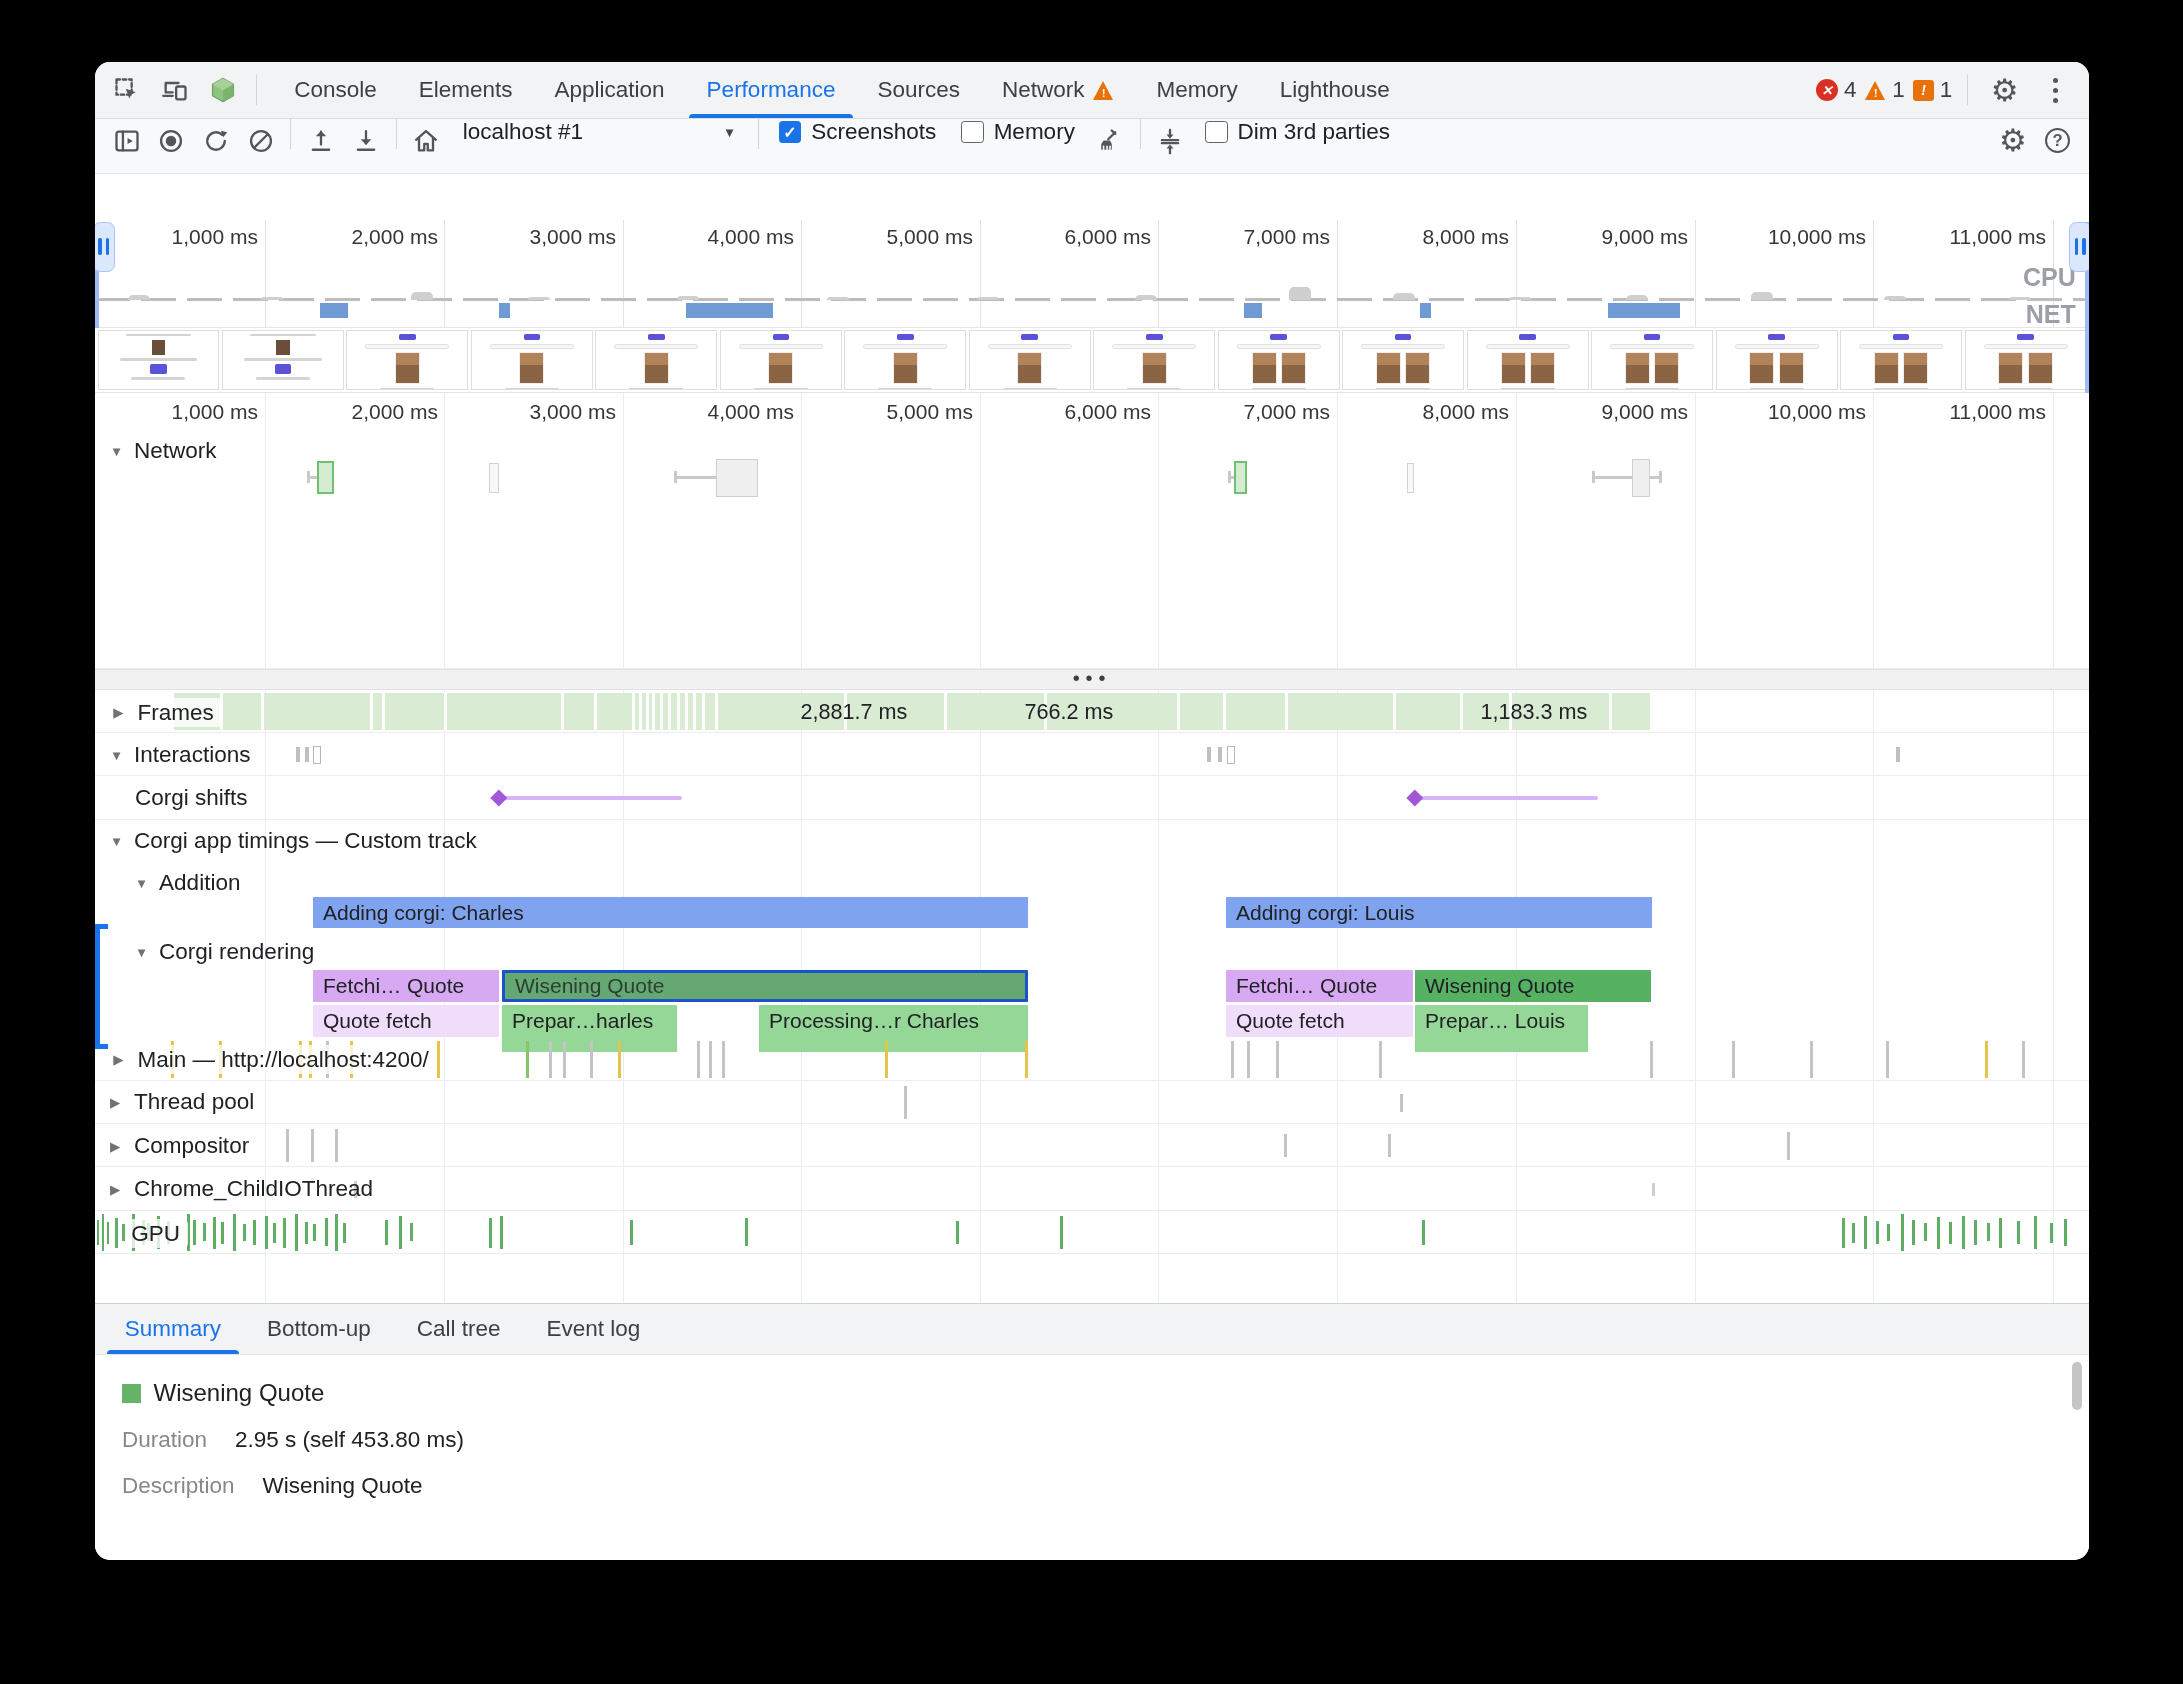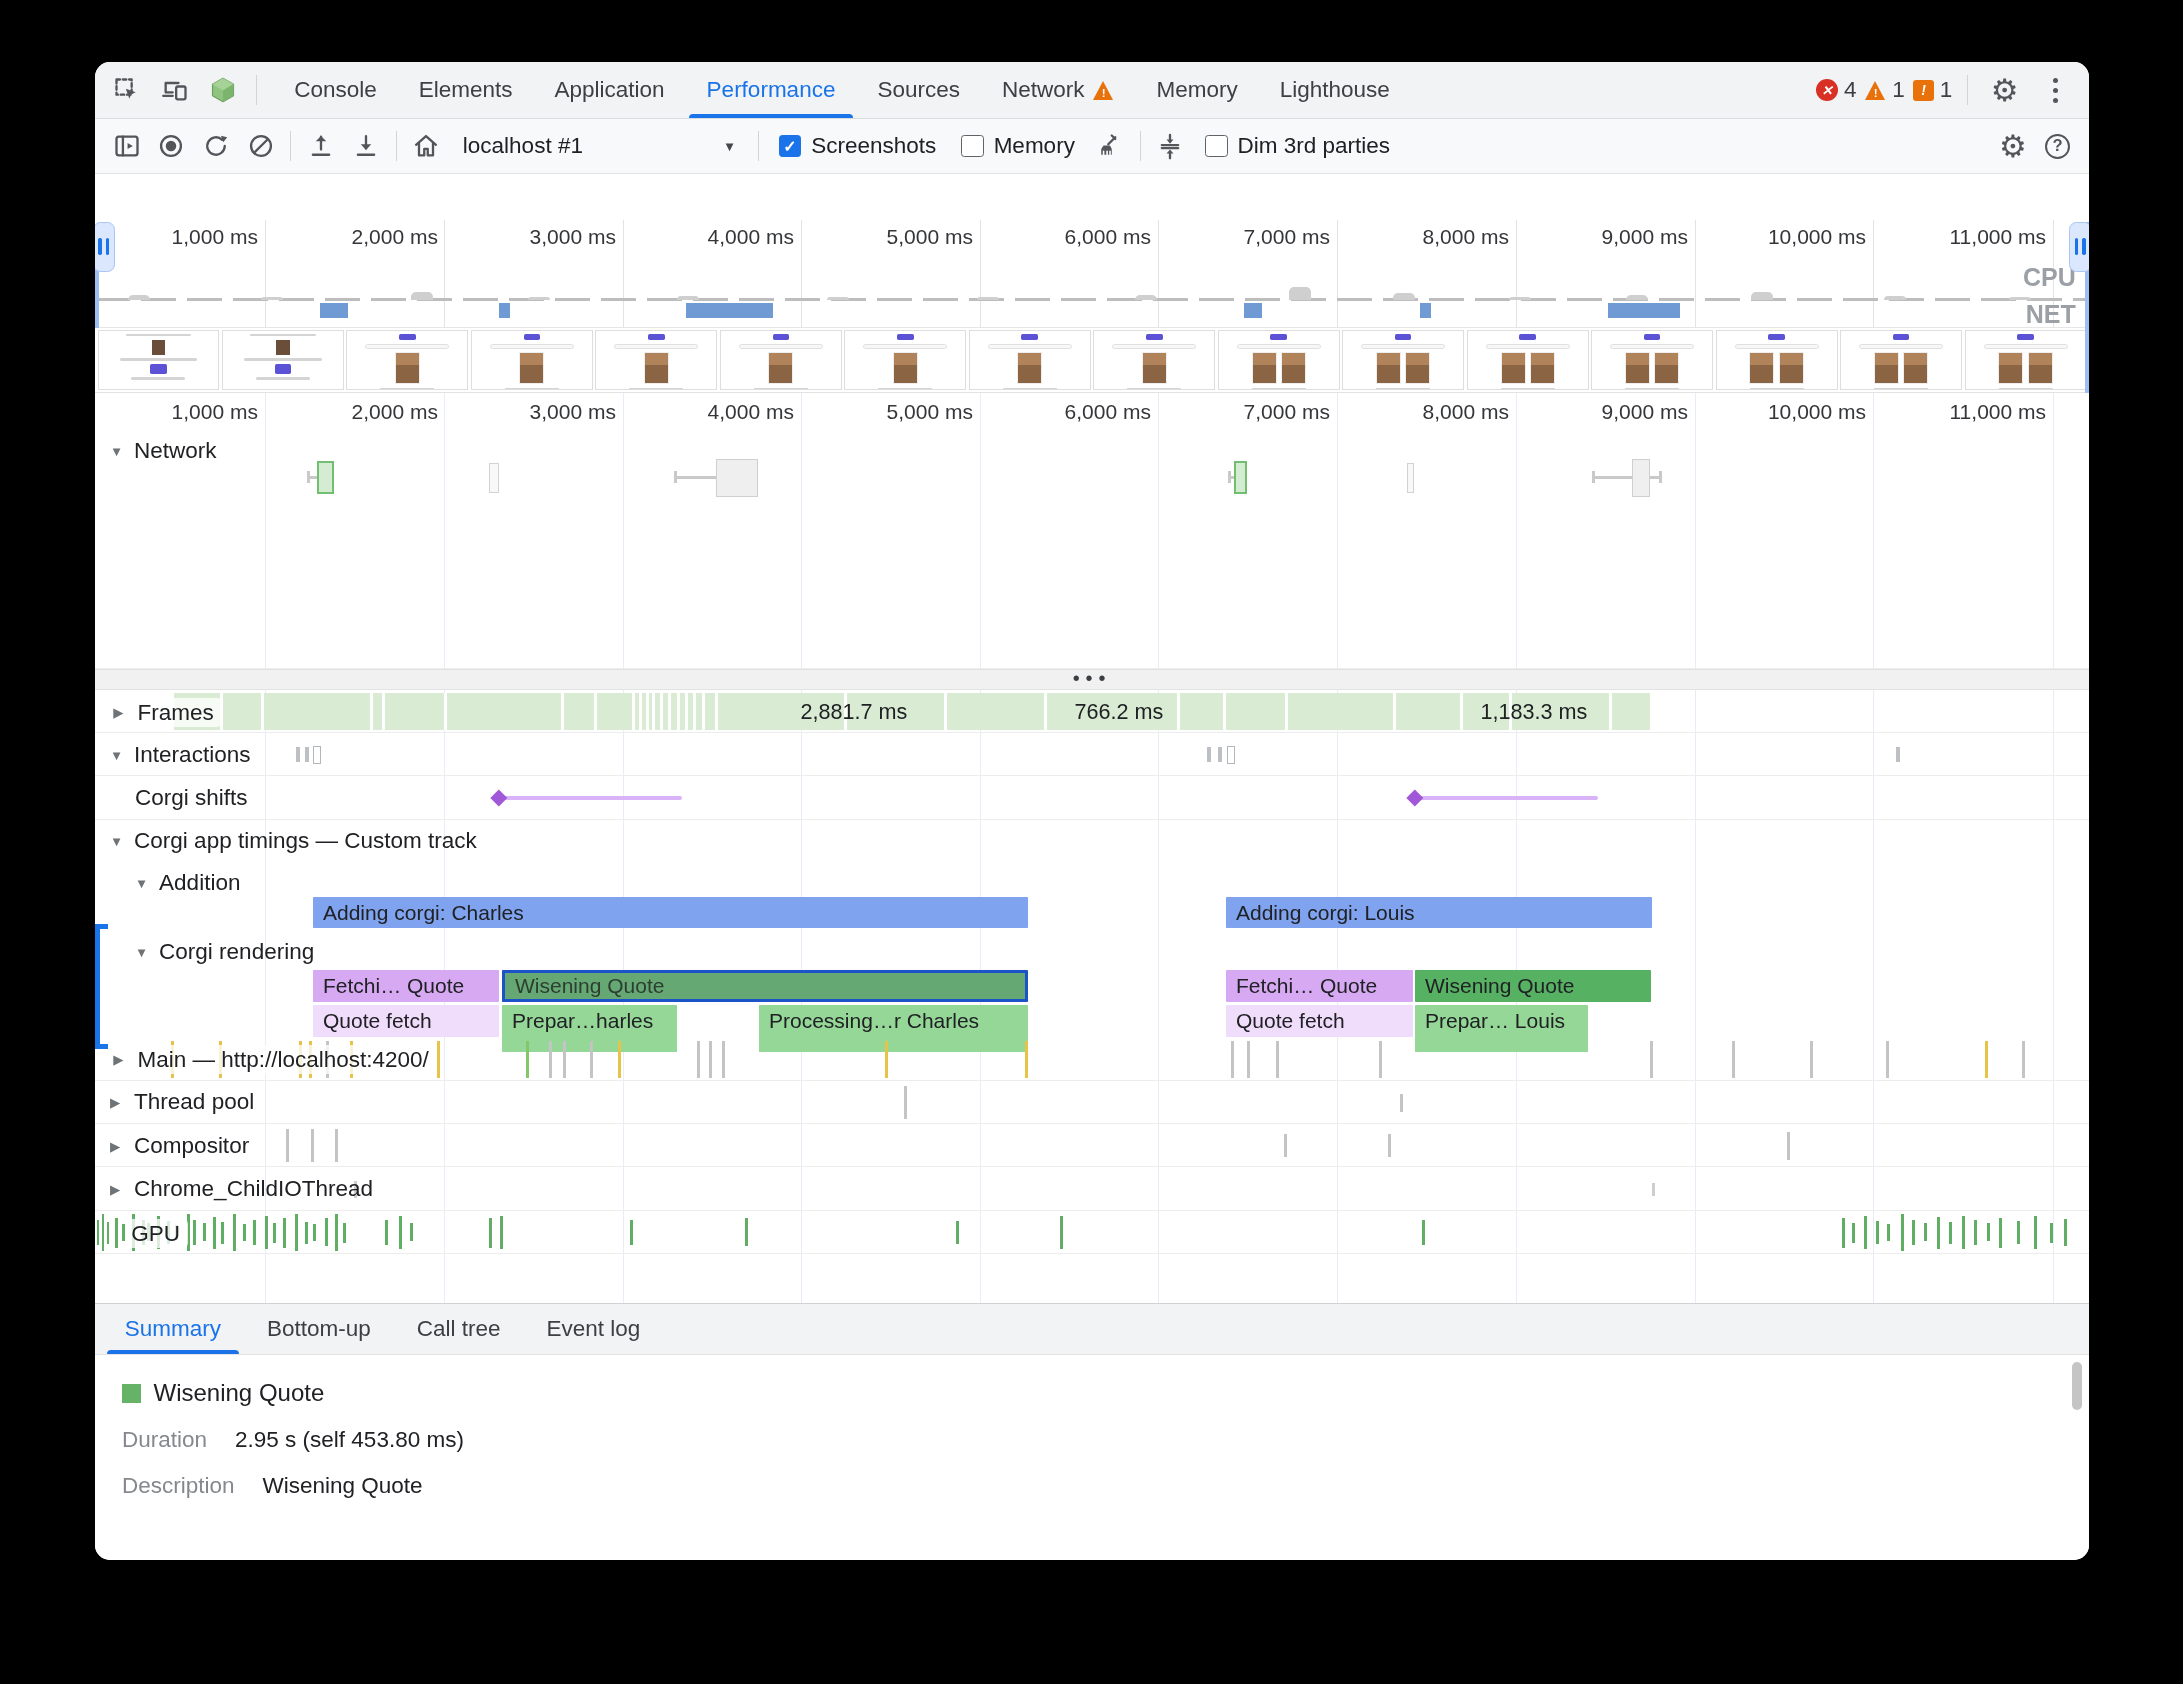--- a/index.html
+++ b/index.html
@@ -25,21 +25,21 @@
 .wtri i{position:absolute;left:0;top:0;width:0;height:0;border-left:10.8px solid transparent;border-right:10.8px solid transparent;border-bottom:19px solid #e8710a}
 .wtri b{position:absolute;left:0;right:0;top:5px;text-align:center;color:#fff;font-size:11.6px;font-weight:700}
 .badges{margin-left:auto;display:flex;align-items:center;gap:8.3px;padding-right:11.6px}
 .badge{display:flex;align-items:center;gap:5.8px;font-size:22.5px;color:#3c4043}
 .errc{width:22.5px;height:22.5px;border-radius:50%;background:#d93025;color:#fff;font-size:13.3px;font-weight:700;display:inline-flex;align-items:center;justify-content:center}
 .issq{width:21px;height:21px;background:#e8710a;border-radius:3.3px;color:#fff;font-weight:700;font-size:14px;display:inline-flex;align-items:center;justify-content:center}
 .gear{font-size:31px;color:#52565a;line-height:1}
 .kebab{display:inline-flex;flex-direction:column;gap:5px}
 .kebab i{width:5px;height:5px;border-radius:50%;background:#52565a}
 
-.toolbar{height:55px;background:#f8f9fa;border-bottom:0.8px solid #e2e2e2;display:flex;align-items:center;gap:1.7px;padding:0 10px}
+.toolbar{height:55px;background:#f8f9fa;border-bottom:0.8px solid #e2e2e2;display:flex;align-items:flex-start;gap:1.7px;padding:0 10px}
 .select{width:300px;display:flex;justify-content:space-between;align-items:center;padding:0 13.3px;font-size:22.5px;color:#202124}
 .caret{font-size:13.3px;color:#45484c}
 .check{display:flex;align-items:center;gap:10px;font-size:22.5px;color:#202124;padding:0 11.6px}
 .box{width:22.5px;height:22.5px;border:1.7px solid #5f6368;border-radius:3.3px;background:#fff;display:inline-flex;align-items:center;justify-content:center;color:#fff;font-size:16px;font-weight:700}
 .box.checked{background:#1a73e8;border-color:#1a73e8}
 .spacer{flex:1}
 .qcirc{width:25px;height:25px;border:2.1px solid #52565a;border-radius:50%;color:#52565a;font-size:16.6px;font-weight:700;display:inline-flex;align-items:center;justify-content:center}
 
 .overview{position:absolute;left:0;top:158px;width:100%;height:108px;background:#fff;border-bottom:0.8px solid #e6e6e6}
 .gl{position:absolute;top:0;bottom:0;width:0.8px;background:#e3e3e3}
@@ -571,21 +571,21 @@
           <div class="fgap" style="left: 849px;"></div>
           <div class="fgap" style="left: 949px;"></div>
           <div class="fgap" style="left: 1082px;"></div>
           <div class="fgap" style="left: 1128px;"></div>
           <div class="fgap" style="left: 1190px;"></div>
           <div class="fgap" style="left: 1298px;"></div>
           <div class="fgap" style="left: 1365px;"></div>
           <div class="fgap" style="left: 1414px;"></div>
           <div class="fgap" style="left: 1514px;"></div>
           <div class="fdur" style="left: 759px;">2,881.7 ms</div>
-          <div class="fdur" style="left: 1024px;">766.2 ms</div>
+          <div class="fdur" style="left: 974px;">766.2 ms</div>
           <div class="fdur" style="left: 1439px;">1,183.3 ms</div>
         </div>
       <div class="track-label chipbg" style="left:15px;top:305px">
         <span class="arrow">▶</span>
         <span>Frames</span>
       </div>
 
       <div class="trow" style="top:340px;height:43px"></div>
       <div class="track-label" style="left:15px;top:349px">
         <span class="arrow">▼</span>

